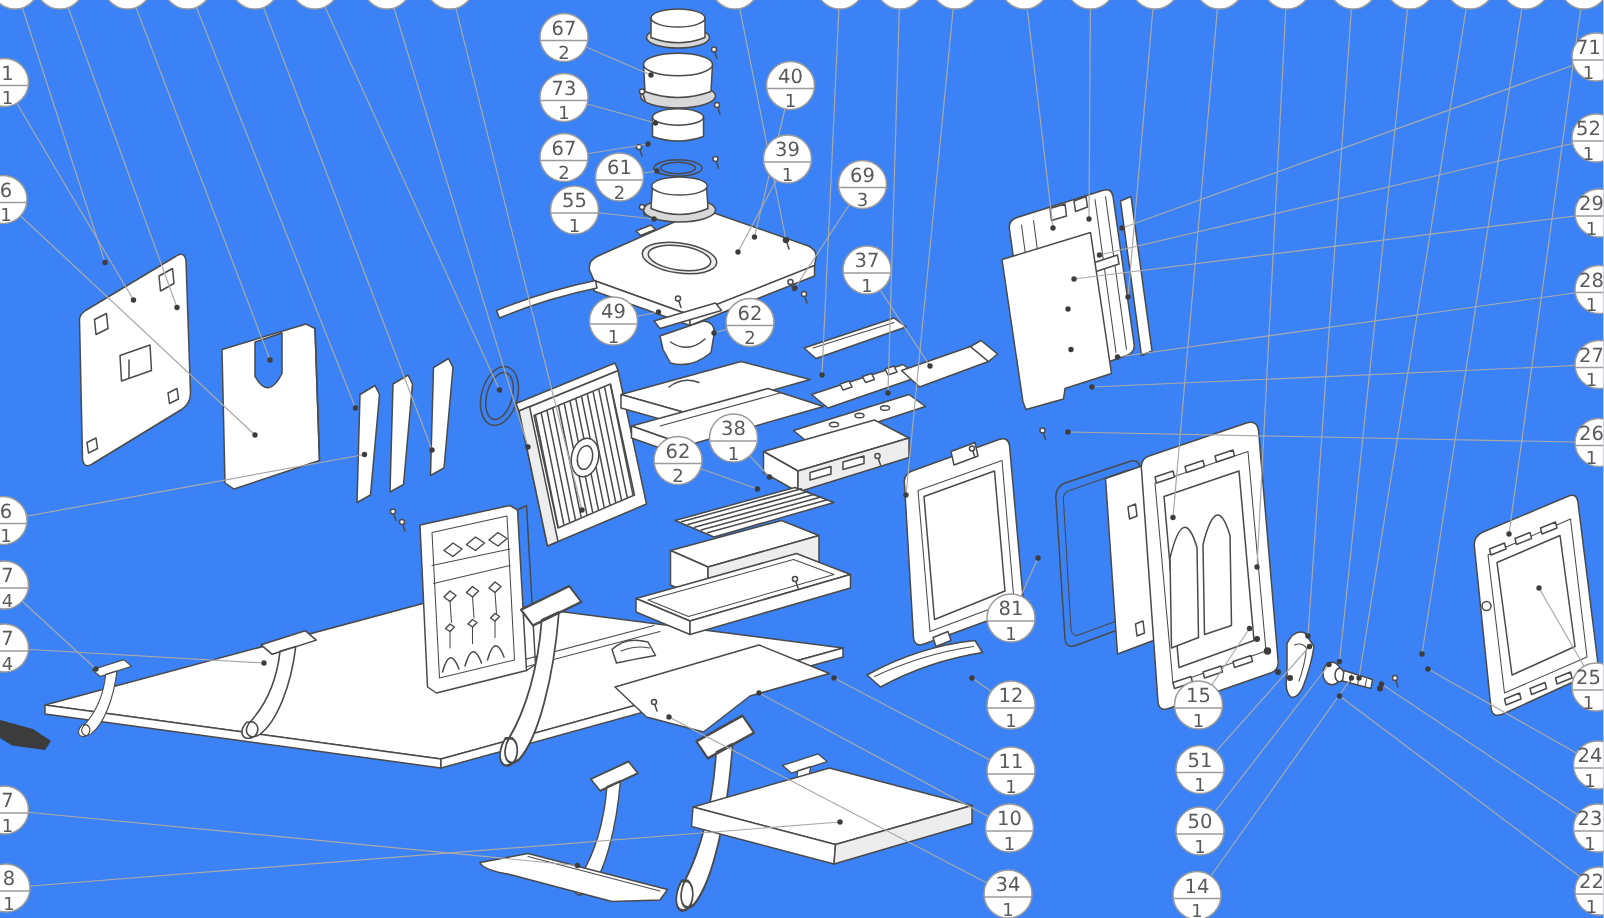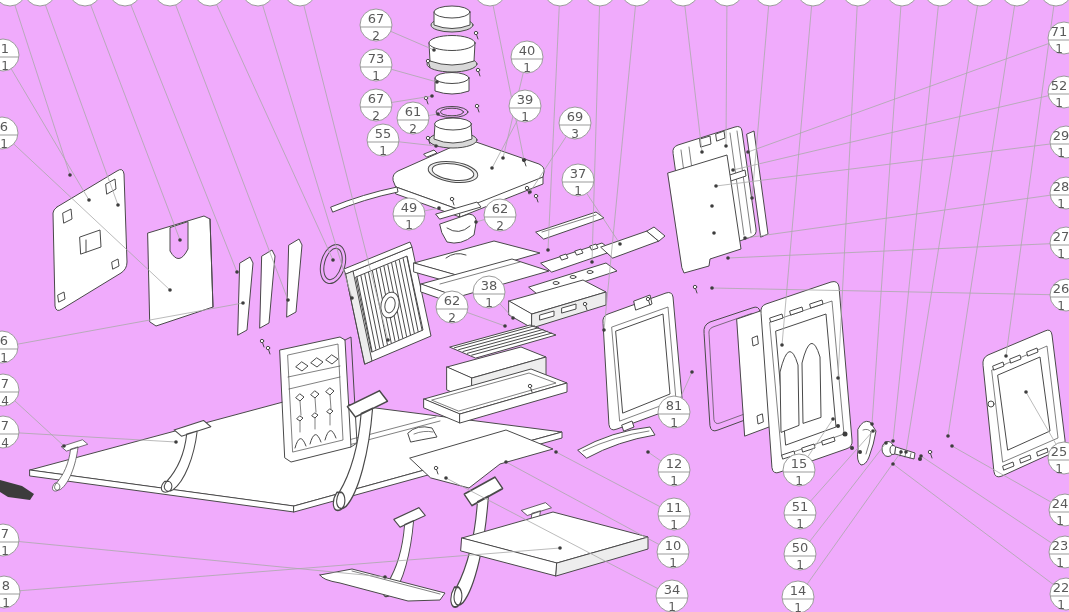--- a/index.html
+++ b/index.html
@@ -1,16 +1,16 @@
 <!DOCTYPE html>
 <html><head>
 <meta charset="utf-8">
 <style>
   html,body{margin:0;padding:0;background:#ffffff;}
-  .stage{position:relative;width:1069px;height:612px;background:#f0abfc;overflow:hidden;
+  .stage{position:relative;width:1069px;height:612px;background:#3b82f6;overflow:hidden;
          font-family:"DejaVu Sans",sans-serif;}
   svg{display:block;}
   #parts *{stroke:#4a4a4a;stroke-width:1;fill:#ffffff;stroke-linejoin:round;stroke-linecap:round;}
   #parts .nf{fill:none;}
   #parts .thin{stroke-width:0.7;}
   #parts .shade{fill:#ededed;}
   #parts .shade2{fill:#d8d8d8;}
   #parts .dark{fill:#3c3c3c;stroke:none;}
   text{font-family:"DejaVu Sans",sans-serif;}
 </style>

